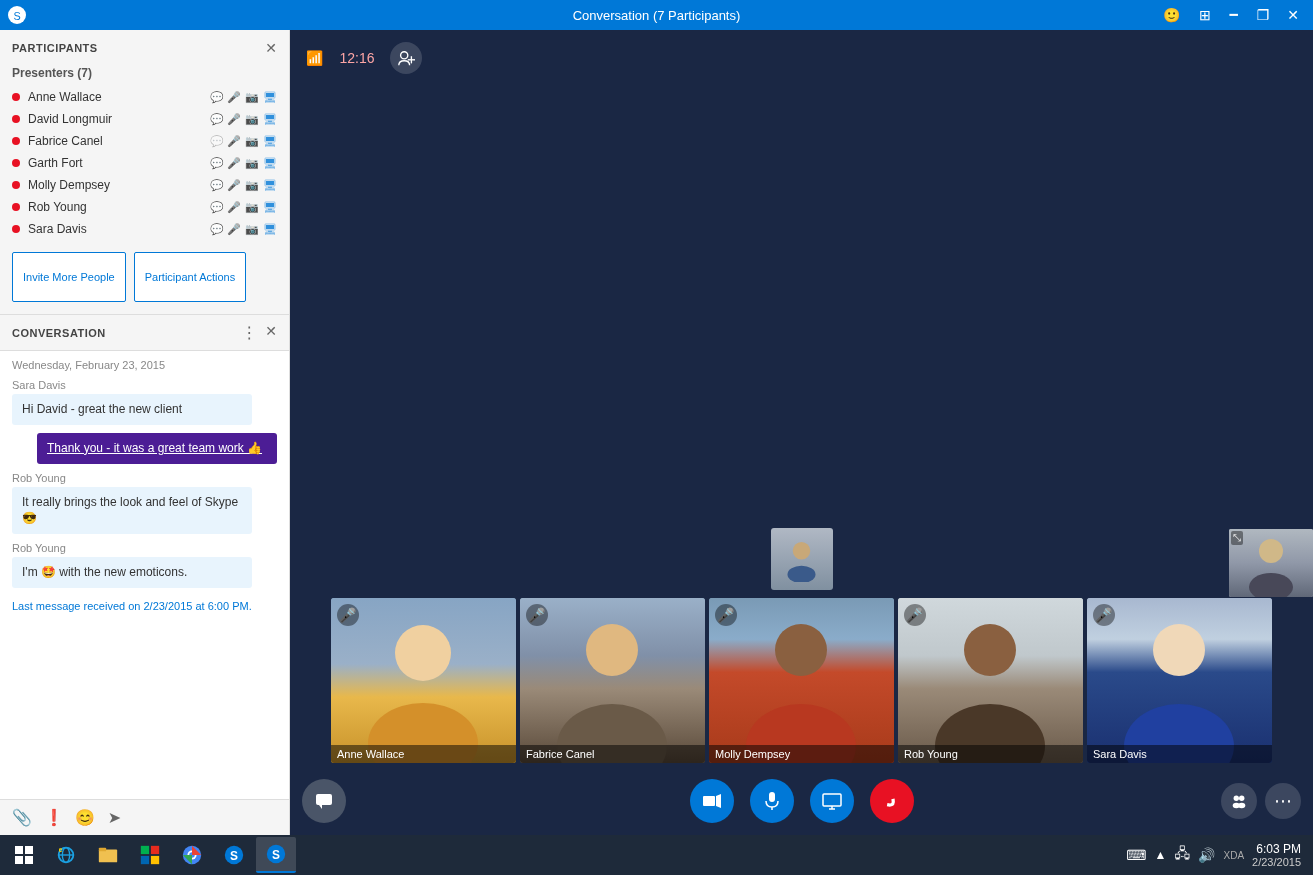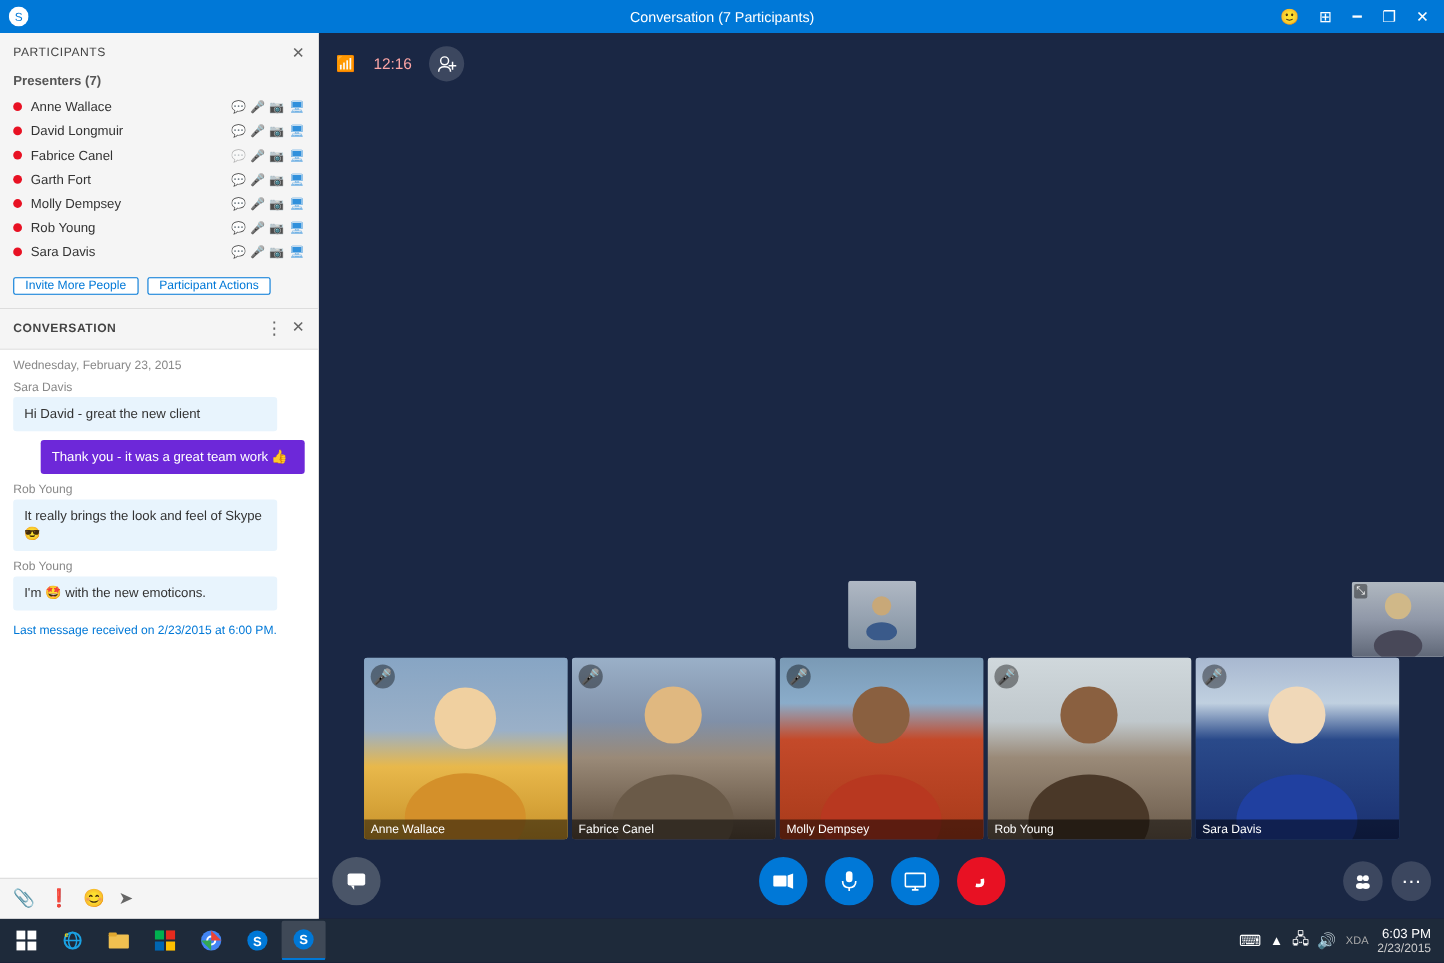--- a/index.html
+++ b/index.html
@@ -41,21 +41,21 @@
     }
     .section-header {
       display: flex;
       align-items: center;
       justify-content: space-between;
       padding: 10px 12px 6px;
       background: #f5f5f5;
     }
     .section-title {
       font-size: 11px;
-      font-weight: 400;
+      font-weight: 700;
       color: #444;
       letter-spacing: 0.5px;
       text-transform: uppercase;
     }
     .close-btn { color: #666; cursor: pointer; font-size: 14px; }
 
     .presenters-label {
       font-size: 12px;
       color: #555;
       padding: 4px 12px 6px;
@@ -93,21 +93,21 @@
     .action-buttons {
       display: flex;
       gap: 8px;
       padding: 12px;
     }
     .action-btn {
       border: 1px solid #0078d7;
       background: white;
       color: #0078d7;
       font-size: 11px;
-      padding: 1px 10px;
+      padding: 18px 10px;
       cursor: pointer;
       border-radius: 2px;
     }
 
     
     .conversation-section {
       flex: 1;
       display: flex;
       flex-direction: column;
       border-top: 1px solid #ddd;
@@ -133,23 +133,24 @@
       background: #e8f4fd;
       border-radius: 3px;
       padding: 7px 10px;
       font-size: 12px;
       color: #333;
       margin-bottom: 8px;
       max-width: 240px;
       line-height: 1.4;
     }
     .chat-bubble.self {
-      background: #6d28d9;
+      background: #4c1d95;
       color: white;
       margin-left: auto;
+      text-decoration: underline;
     }
     .chat-bubble.other { background: #e8f4fd; }
 
     .last-message {
       font-size: 11px;
       color: #0078d7;
       padding: 4px 0 8px;
     }
 
     .conv-input-bar {

